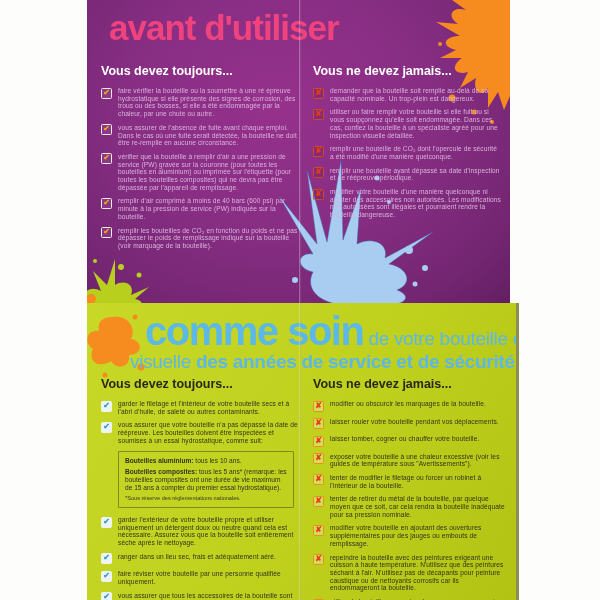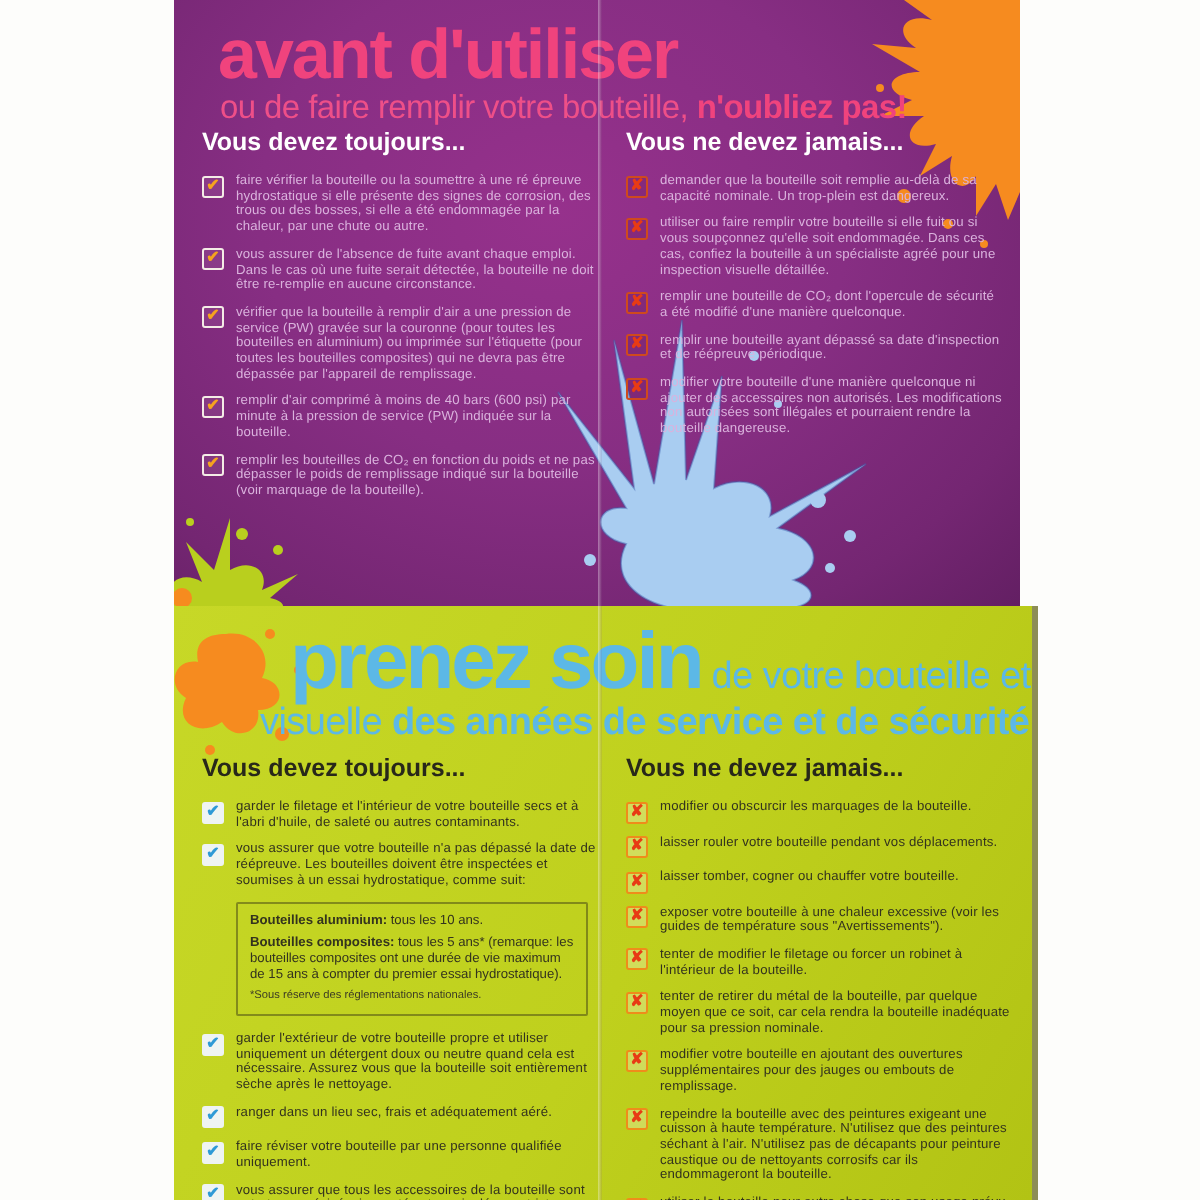--- a/index.html
+++ b/index.html
@@ -114,21 +114,20 @@
 
     <svg class="splash splash-green-bl" width="80" height="70" viewBox="0 0 80 70">
       <path fill="#b9cf1e" d="M4 66 C 0 54 10 48 20 54 L 12 34 L 26 48 L 34 22 L 34 48 C 44 42 54 48 50 58 L 68 50 L 54 62 C 64 64 62 70 52 70 L 10 70 Z"></path>
       <circle cx="40" cy="30" r="3" fill="#b9cf1e"></circle>
       <circle cx="58" cy="38" r="2.5" fill="#b9cf1e"></circle>
       <circle cx="14" cy="24" r="2" fill="#b9cf1e"></circle>
       <circle cx="10" cy="62" r="5" fill="#f68b1f"></circle>
     </svg>
 
     <h1 class="big-title">avant d'utiliser</h1>
-    <p class="sub-title"><span>ou de faire remplir votre bouteille, </span><b>n'oubliez pas!</b></p>
 
     <div class="col top-left">
       <h3>Vous devez toujours...</h3>
       <div class="item">
           <span class="cb cb-check-top">✔</span>
           <p class="itxt">faire vérifier la bouteille ou la soumettre à une ré épreuve hydrostatique si elle présente des signes de corrosion, des trous ou des bosses, si elle a été endommagée par la chaleur, par une chute ou autre.</p>
         </div>
       <div class="item">
           <span class="cb cb-check-top">✔</span>
           <p class="itxt">vous assurer de l'absence de fuite avant chaque emploi. Dans le cas où une fuite serait détectée, la bouteille ne doit être re-remplie en aucune circonstance.</p>
@@ -175,21 +174,21 @@
   <div class="panel-bottom">
 
     <svg class="splash splash-orange-left" width="78" height="84" viewBox="0 0 78 84">
       <path fill="#f68b1f" d="M30 12 C 44 10 54 22 48 34 C 60 36 60 50 46 50 C 48 62 34 66 28 56 C 16 64 4 56 10 44 C 0 38 4 24 16 26 C 14 16 20 12 30 12 Z"></path>
       <circle cx="58" cy="62" r="3.5" fill="#f68b1f"></circle>
       <circle cx="22" cy="70" r="2.5" fill="#f68b1f"></circle>
       <circle cx="52" cy="12" r="2.5" fill="#f68b1f"></circle>
       <circle cx="66" cy="30" r="2" fill="#f68b1f"></circle>
     </svg>
 
-    <p class="title-line1"><span class="huge">prenez soin</span><span class="rest"> de votre bouteille et elle vous</span></p>
+    <p class="title-line1"><span class="huge">comme soin</span><span class="rest"> de votre bouteille et elle vous</span></p>
     <p class="title-line2"><span>visuelle </span><b>des années de service et de sécurité!</b></p>
 
     <div class="col bot-left">
       <h3>Vous devez toujours...</h3>
       <div class="item">
           <span class="cb cb-check-bot">✔</span>
           <p class="itxt">garder le filetage et l'intérieur de votre bouteille secs et à l'abri d'huile, de saleté ou autres contaminants.</p>
         </div>
       <div class="item">
           <span class="cb cb-check-bot">✔</span>

